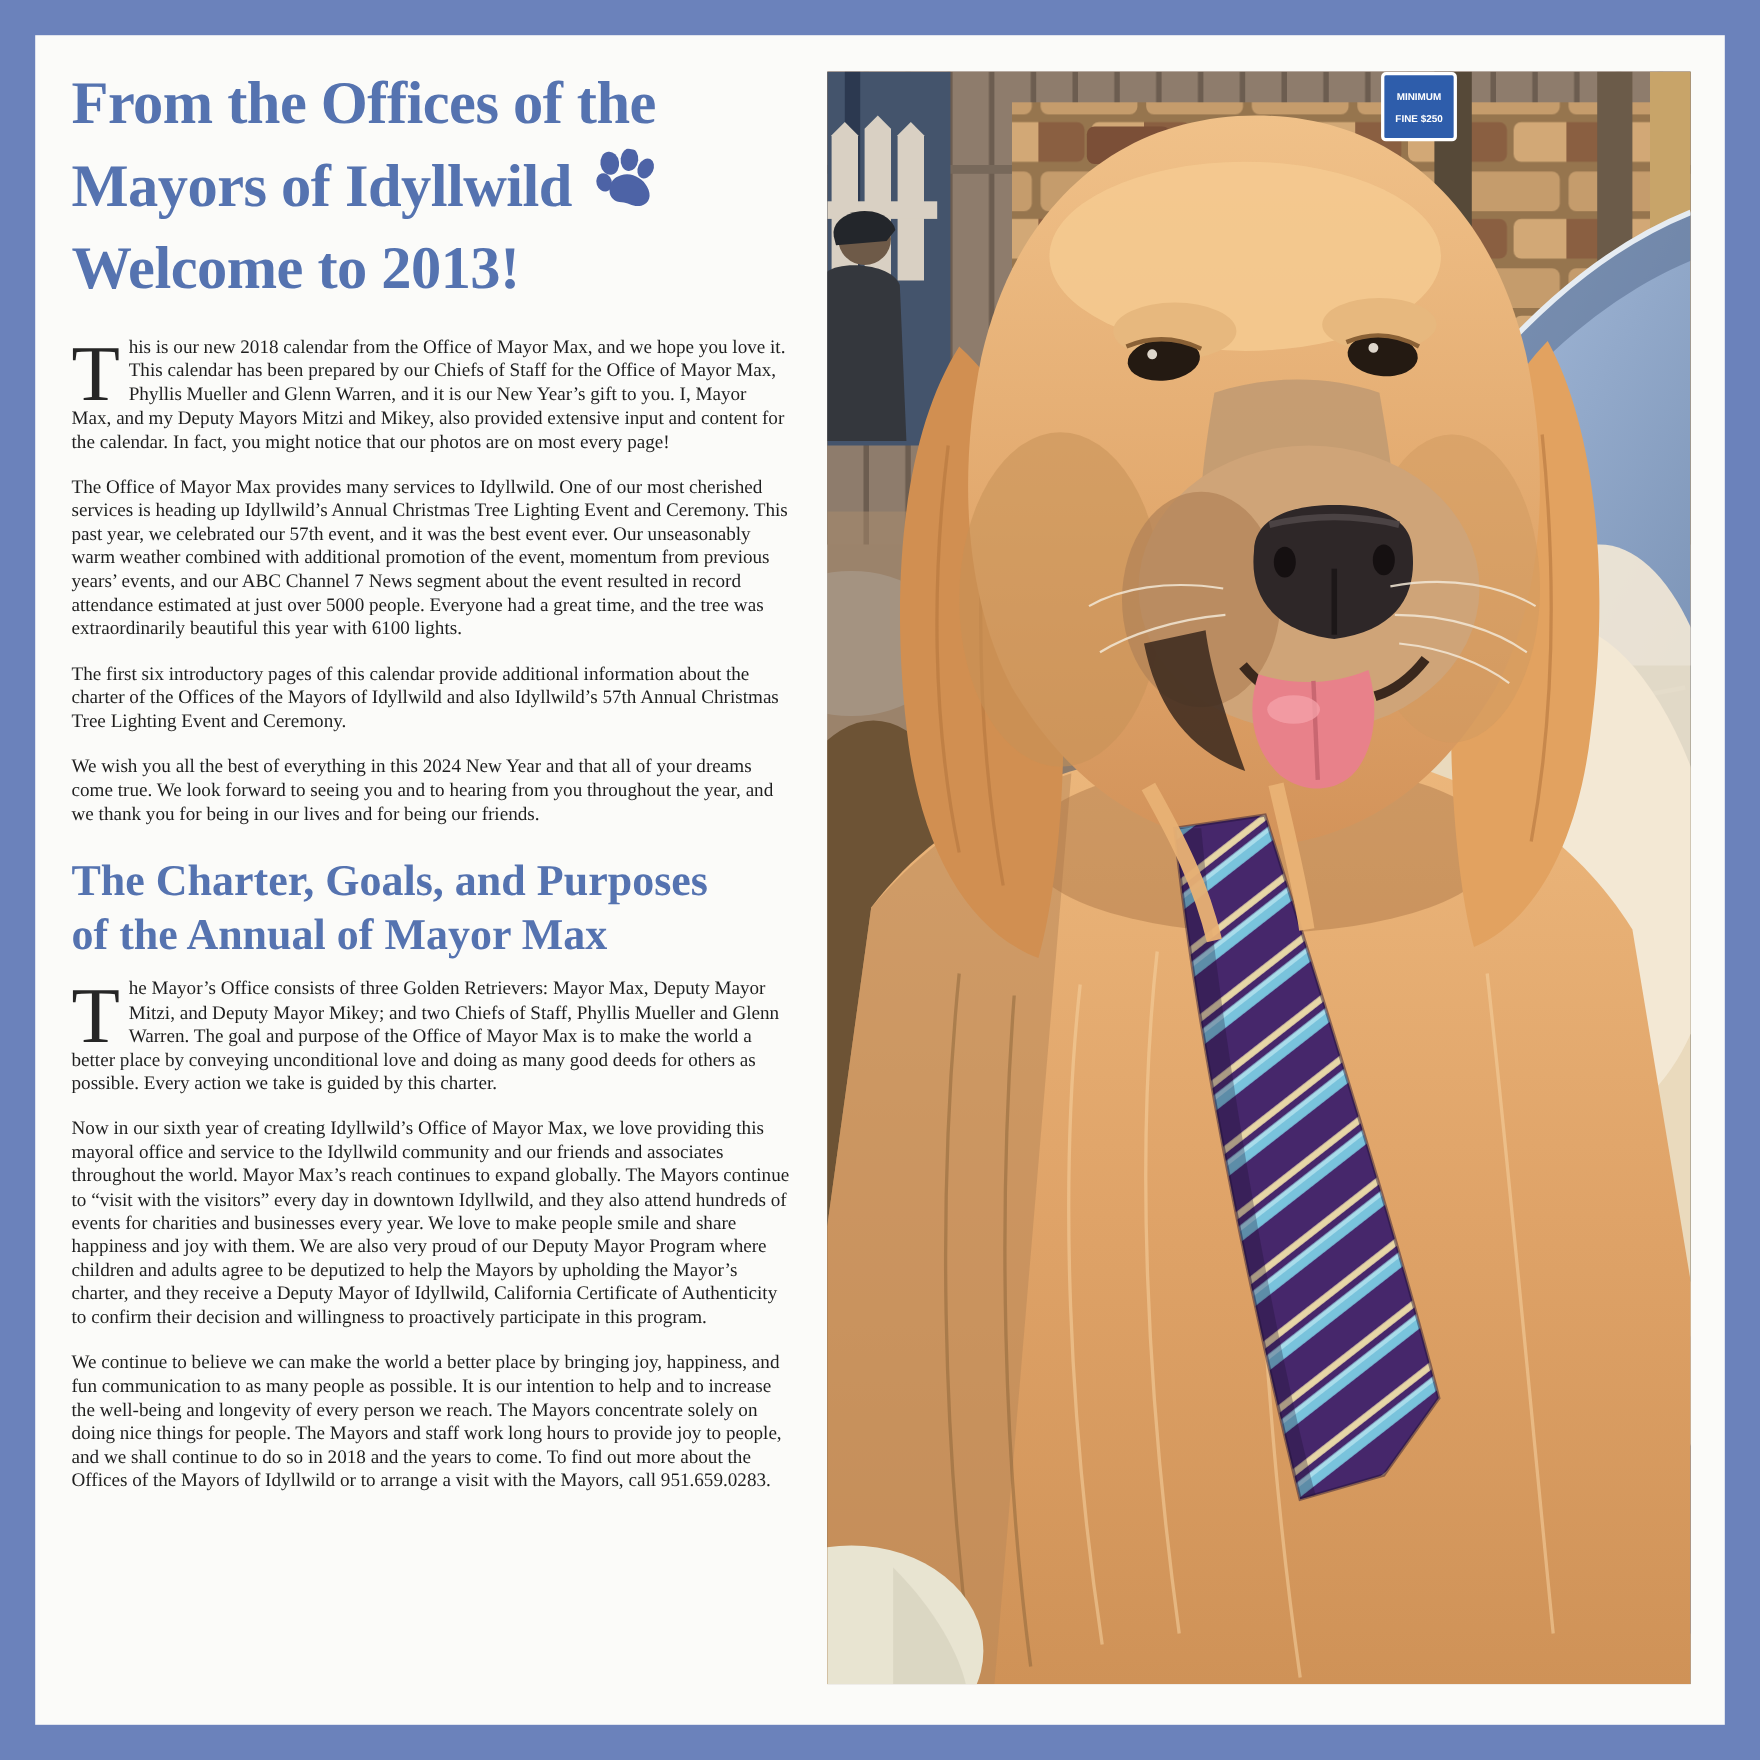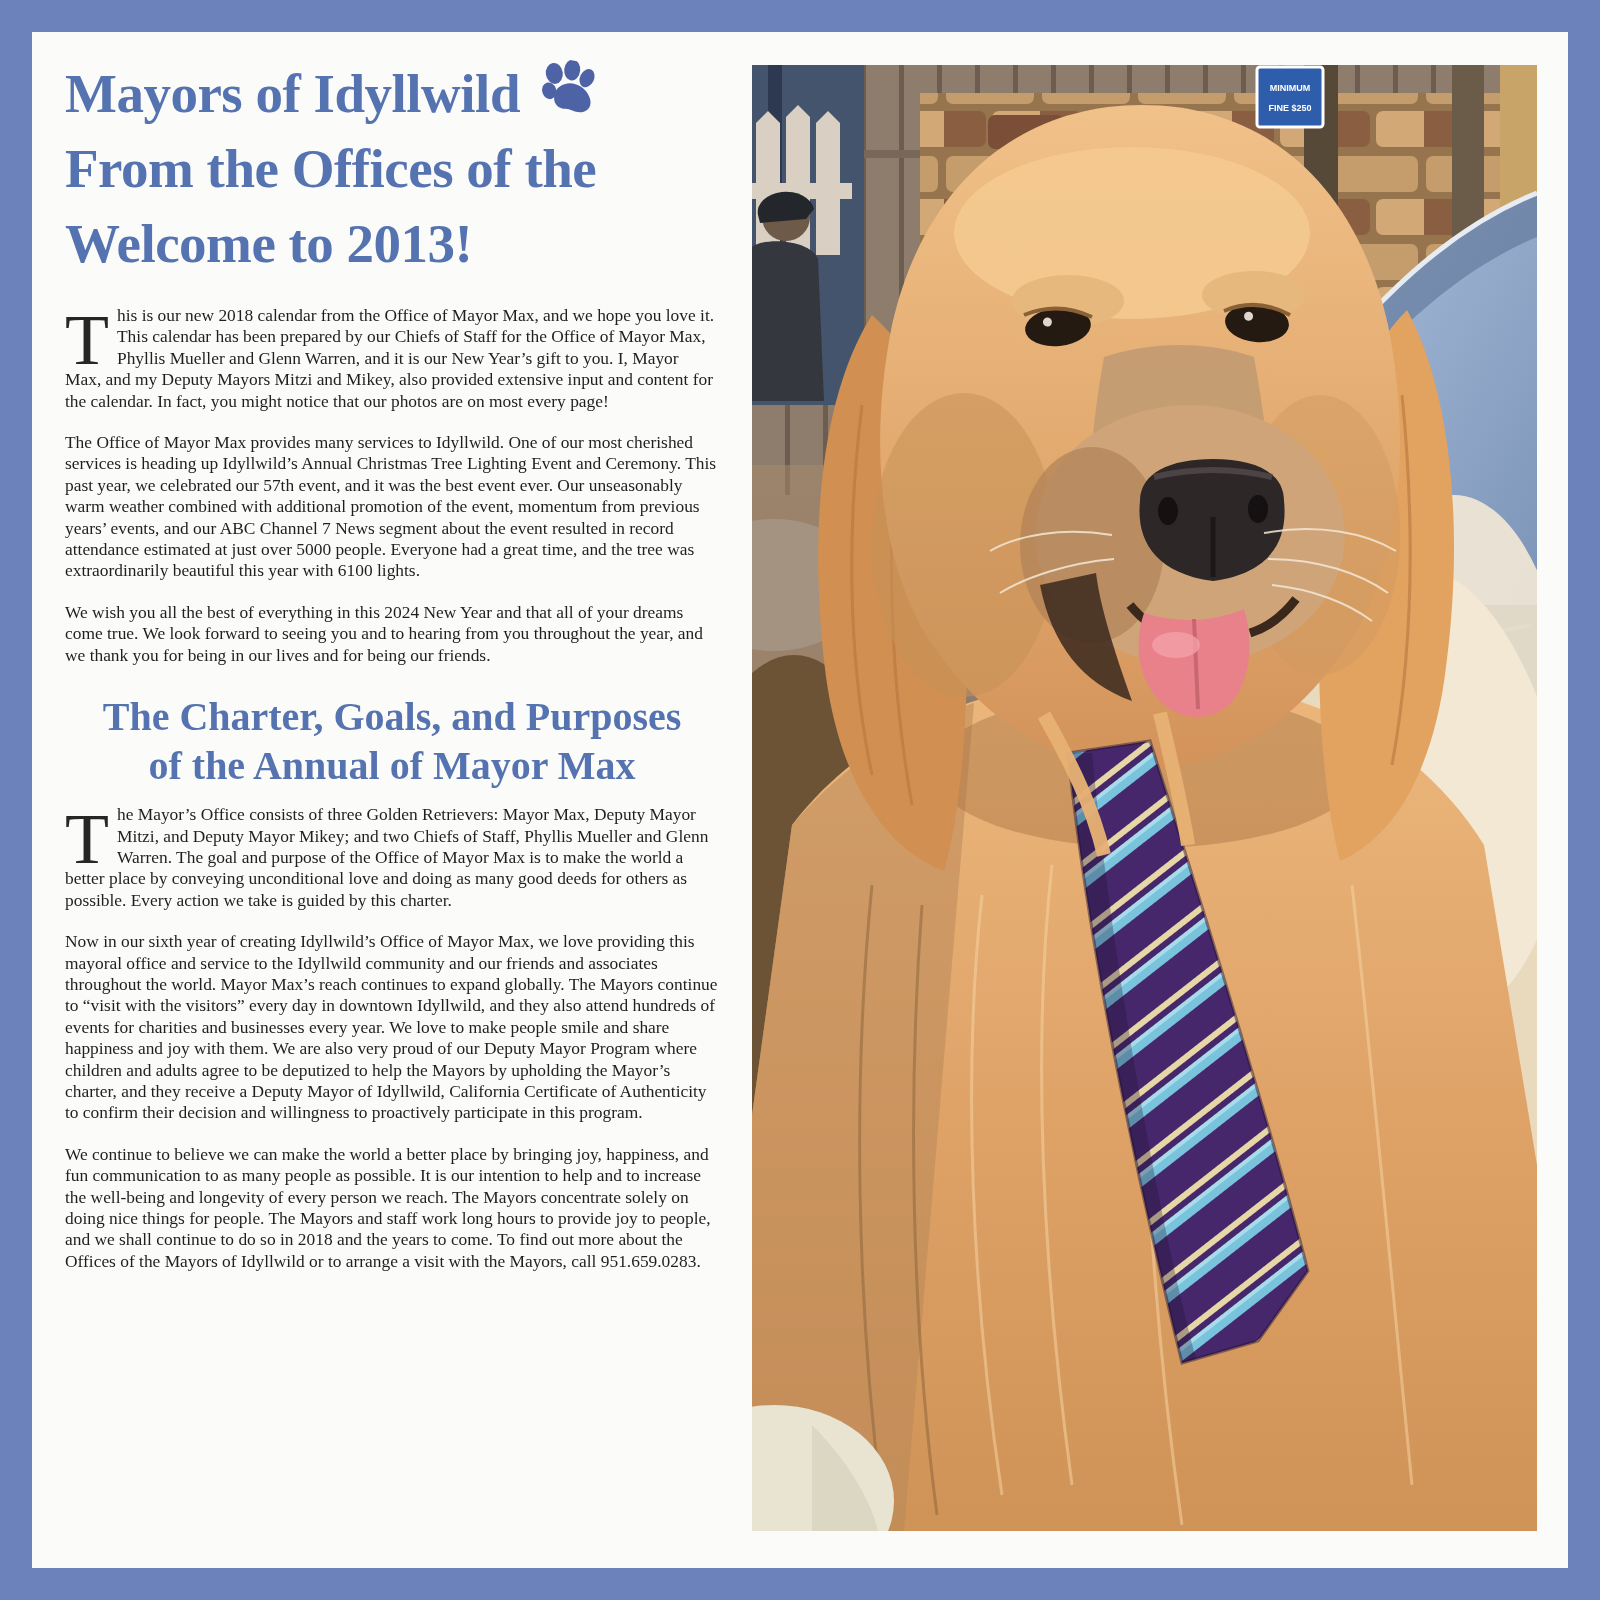--- a/index.html
+++ b/index.html
@@ -4,50 +4,51 @@
 <style>
   html,body{margin:0;padding:0;}
   body{width:1600px;height:1600px;background:#6b82bb;font-family:"Liberation Serif", serif;}
   .frame{position:relative;width:1600px;height:1600px;background:#6b82bb;}
   .page{position:absolute;left:32px;top:32px;width:1536px;height:1536px;background:#fbfbf9;}
   .article{position:absolute;left:33px;top:16px;width:654px;color:#1f1f1f;}
   h1{margin:8px 0 24px 0;font-size:55px;line-height:75px;color:#5573b0;font-weight:700;letter-spacing:-0.5px;}
   .h1-line{display:block;white-space:nowrap;}
   .paw{display:inline-block;vertical-align:-4px;margin-left:18px;transform:rotate(10deg);}
   h2{margin:26px 0 14px 0;font-size:40px;line-height:49px;color:#5573b0;font-weight:700;}
-  .h2-line{display:block;white-space:nowrap;text-align:center;}
+  .h2-line{display:block;white-space:nowrap;}
   p{font-size:17.4px;line-height:21.4px;margin:0 0 20px 0;}
   .dropcap{float:left;font-size:72px;line-height:58px;margin:6px 8px 0 0;color:#262626;}
   .photo{position:absolute;left:720px;top:33px;width:785px;height:1466px;overflow:hidden;background:#8d7b6b;}
   .photo svg{display:block;}
 </style>
 </head>
 <body>
 
 <div class="frame">
   <div class="page">
 
     <div class="article">
 
       <h1>
+        <span class="h1-line"><span>From the Offices of the</span></span>
         <span class="h1-line"><span>Mayors of Idyllwild</span><svg class="paw" width="60" height="56" viewBox="0 0 60 56">
               <g fill="#4d63a6">
                 <ellipse cx="14" cy="16" rx="8.5" ry="10.5" transform="rotate(-18 14 16)"></ellipse>
                 <ellipse cx="31" cy="9.5" rx="8" ry="10.5" transform="rotate(-4 31 9.5)"></ellipse>
                 <ellipse cx="47" cy="15" rx="7" ry="9.5" transform="rotate(16 47 15)"></ellipse>
                 <ellipse cx="12" cy="34" rx="7" ry="8.5" transform="rotate(-28 12 34)"></ellipse>
                 <path d="M26 25 C34 20 46 24 51 31 C57 38 56 46 49 49 C42 52 37 48 31 49 C25 50 19 47 18 40 C17 33 20 28 26 25 Z"></path>
               </g>
             </svg></span>
-        <span class="h1-line"><span>From the Offices of the</span></span>
         <span class="h1-line"><span>Welcome to 2013!</span></span>
       </h1>
 
       <p><span class="dropcap">T</span><span>his is our new 2018 calendar from the Office of Mayor Max, and we hope you love it. This calendar has been prepared by our Chiefs of Staff for the Office of Mayor Max, Phyllis Mueller and Glenn Warren, and it is our New Year’s gift to you. I, Mayor Max, and my Deputy Mayors Mitzi and Mikey, also provided extensive input and content for the calendar. In fact, you might notice that our photos are on most every page!</span></p>
       <p>The Office of Mayor Max provides many services to Idyllwild. One of our most cherished services is heading up Idyllwild’s Annual Christmas Tree Lighting Event and Ceremony. This past year, we celebrated our 57th event, and it was the best event ever. Our unseasonably warm weather combined with additional promotion of the event, momentum from previous years’ events, and our ABC Channel 7 News segment about the event resulted in record attendance estimated at just over 5000 people. Everyone had a great time, and the tree was extraordinarily beautiful this year with 6100 lights.</p>
+      <p>The first six introductory pages of this calendar provide additional information about the charter of the Offices of the Mayors of Idyllwild and also Idyllwild’s 57th Annual Christmas Tree Lighting Event and Ceremony.</p>
       <p>We wish you all the best of everything in this 2024 New Year and that all of your dreams come true. We look forward to seeing you and to hearing from you throughout the year, and we thank you for being in our lives and for being our friends.</p>
 
       <h2>
         <span class="h2-line">The Charter, Goals, and Purposes</span>
         <span class="h2-line">of the Annual of Mayor Max</span>
       </h2>
 
       <p><span class="dropcap">T</span><span>he Mayor’s Office consists of three Golden Retrievers: Mayor Max, Deputy Mayor Mitzi, and Deputy Mayor Mikey; and two Chiefs of Staff, Phyllis Mueller and Glenn Warren. The goal and purpose of the Office of Mayor Max is to make the world a better place by conveying unconditional love and doing as many good deeds for others as possible. Every action we take is guided by this charter.</span></p>
       <p>Now in our sixth year of creating Idyllwild’s Office of Mayor Max, we love providing this mayoral office and service to the Idyllwild community and our friends and associates throughout the world. Mayor Max’s reach continues to expand globally. The Mayors continue to “visit with the visitors” every day in downtown Idyllwild, and they also attend hundreds of events for charities and businesses every year. We love to make people smile and share happiness and joy with them. We are also very proud of our Deputy Mayor Program where children and adults agree to be deputized to help the Mayors by upholding the Mayor’s charter, and they receive a Deputy Mayor of Idyllwild, California Certificate of Authenticity to confirm their decision and willingness to proactively participate in this program.</p>
       <p>We continue to believe we can make the world a better place by bringing joy, happiness, and fun communication to as many people as possible. It is our intention to help and to increase the well-being and longevity of every person we reach. The Mayors concentrate solely on doing nice things for people. The Mayors and staff work long hours to provide joy to people, and we shall continue to do so in 2018 and the years to come. To find out more about the Offices of the Mayors of Idyllwild or to arrange a visit with the Mayors, call 951.659.0283.</p>

